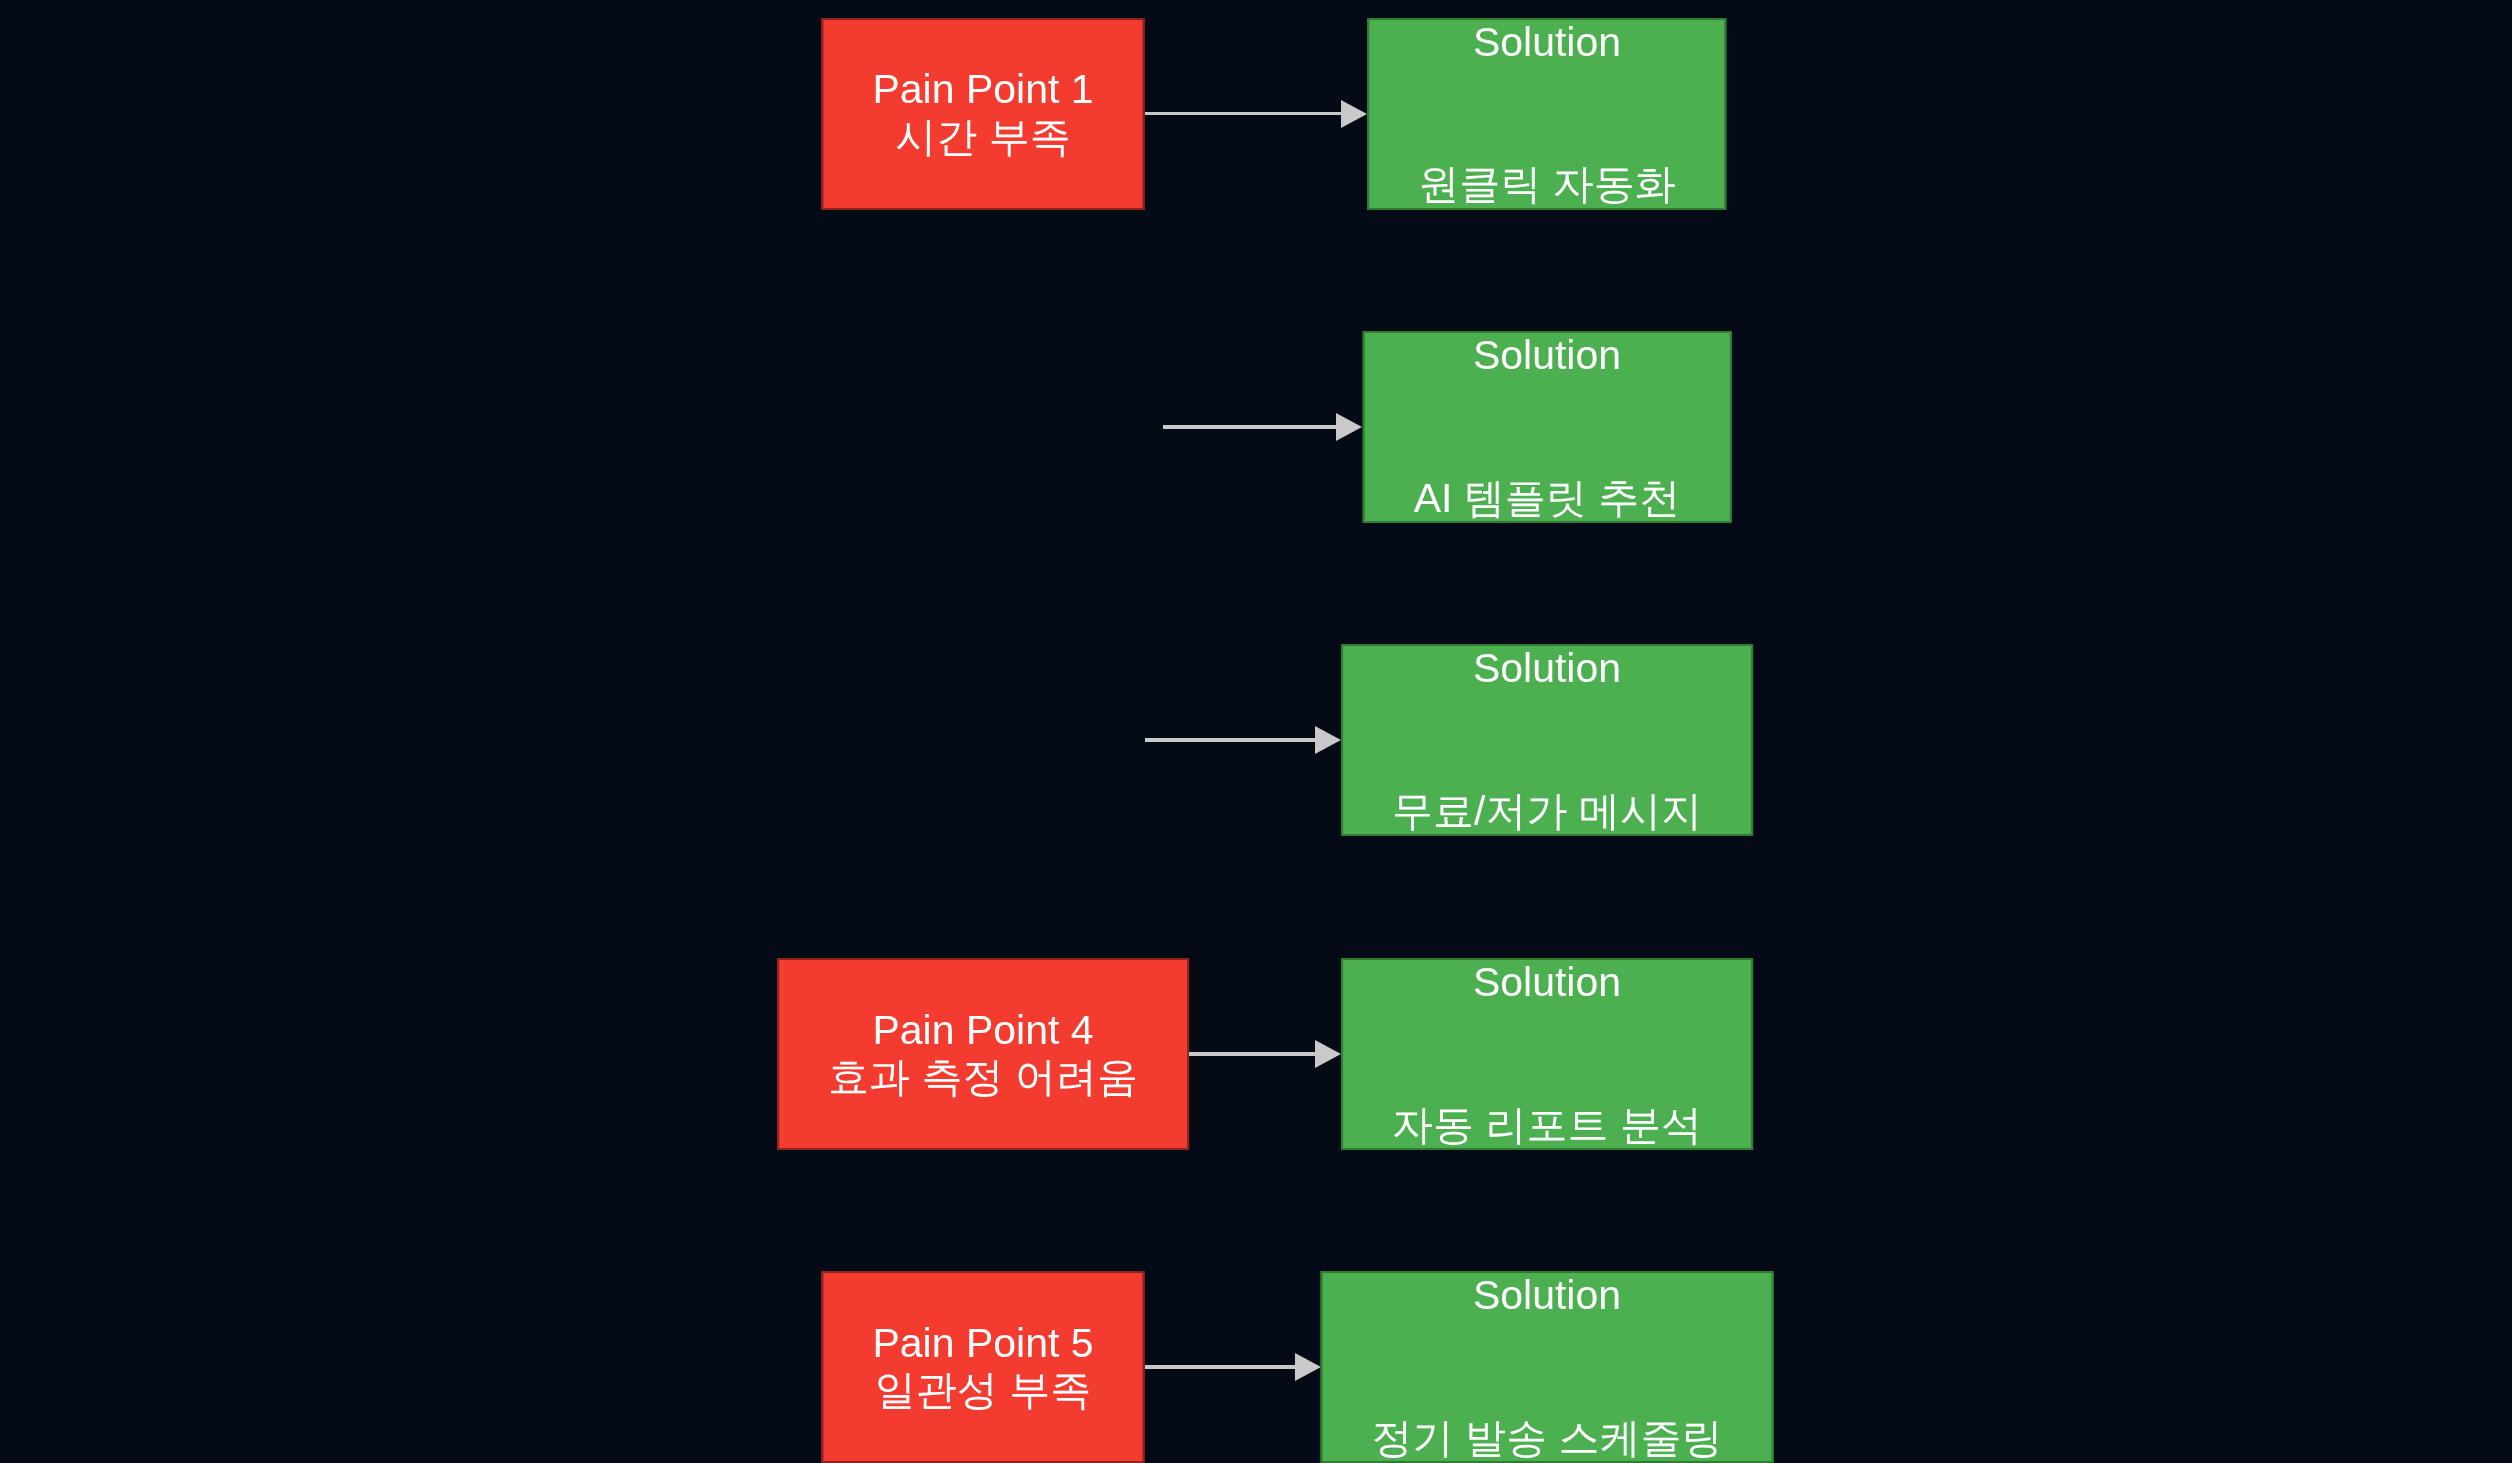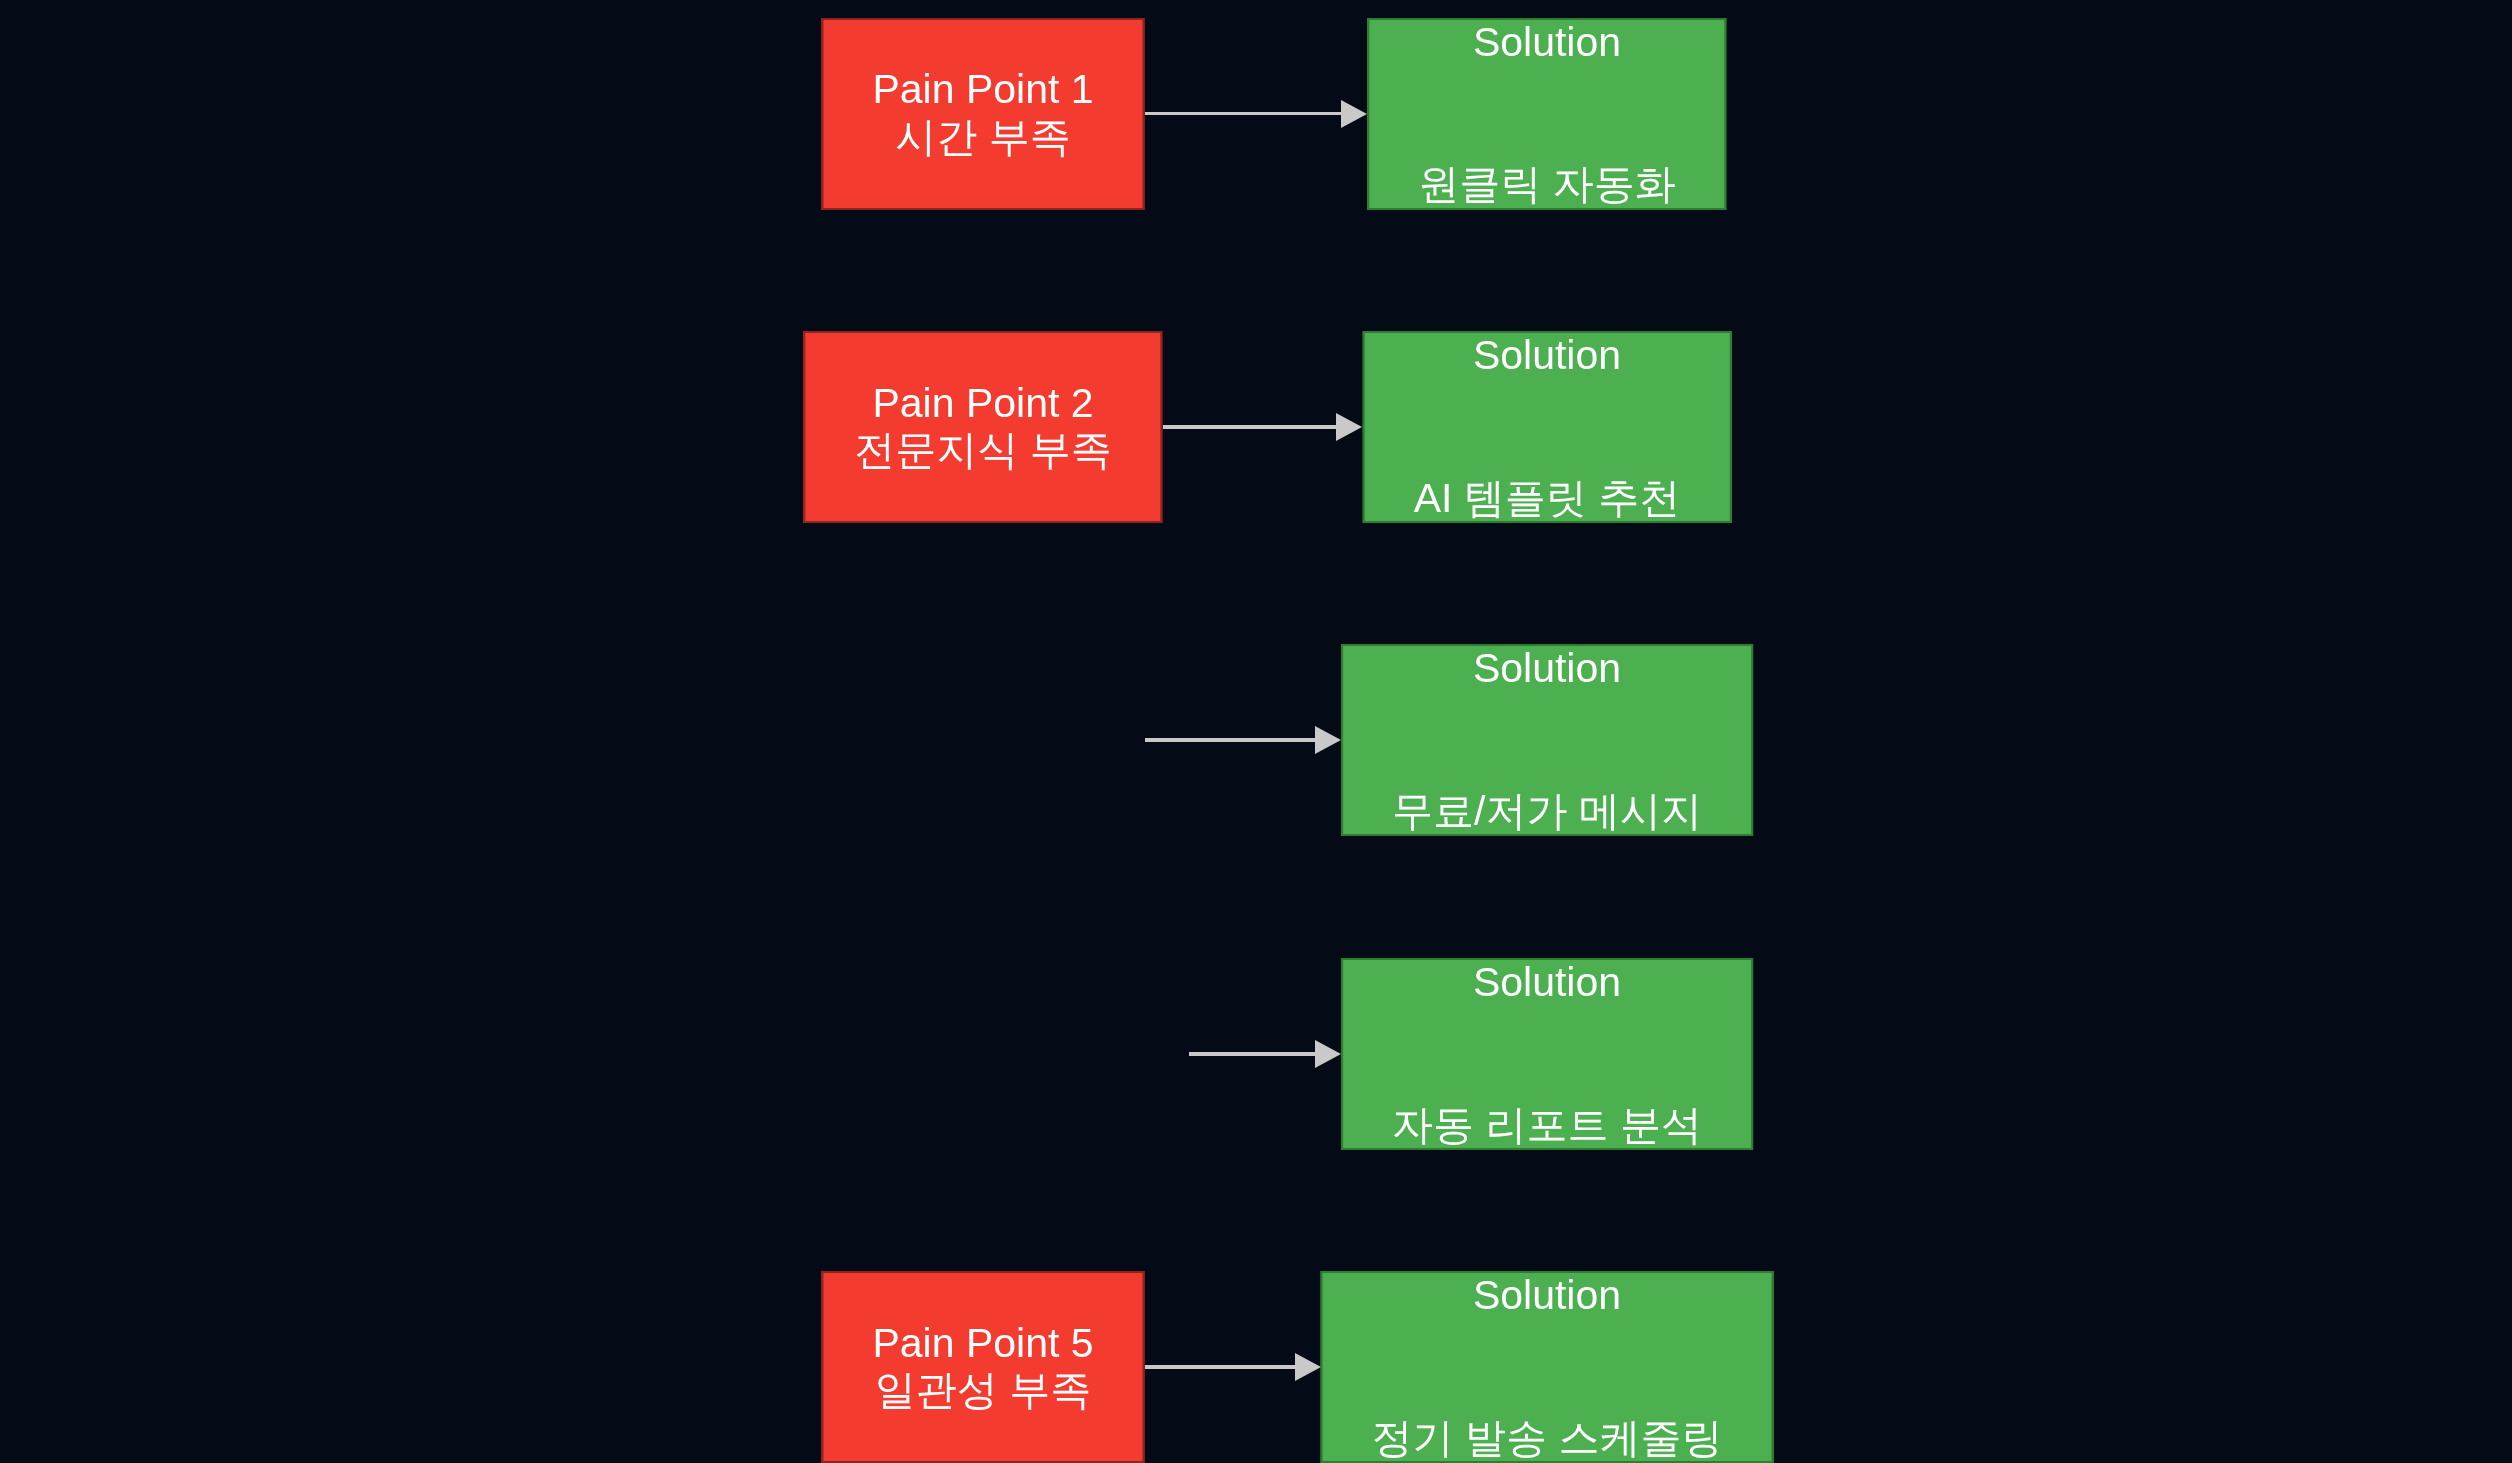--- a/index.html
+++ b/index.html
@@ -79,40 +79,40 @@
       <div class="subtitle">시간 부족</div>
     </div>
     <div class="arrow-line" style="left: 1145px; width: 200px;"></div>
     <div class="arrow-head" style="left: 1341px;"></div>
     <div class="node solution">
       <div class="title">Solution</div>
       <div class="subtitle">원클릭 자동화</div>
     </div>
   </div>
     <div class="row" style="top: 331px;">
-    <div class="node pain">
-      <div class="title">Pain Point 2</div>
-      <div class="subtitle">전문지식 부족</div>
-    </div>
     <div class="arrow-line" style="left: 1163px; width: 177px;"></div>
     <div class="arrow-head" style="left: 1336px;"></div>
     <div class="node solution">
       <div class="title">Solution</div>
       <div class="subtitle">AI 템플릿 추천</div>
     </div>
   </div>
     <div class="row" style="top: 644px;">
     <div class="arrow-line" style="left: 1145px; width: 174px;"></div>
     <div class="arrow-head" style="left: 1315px;"></div>
     <div class="node solution">
       <div class="title">Solution</div>
       <div class="subtitle">무료/저가 메시지</div>
     </div>
   </div>
     <div class="row" style="top: 958px;">
+    <div class="node pain">
+      <div class="title">Pain Point 4</div>
+      <div class="subtitle">효과 측정 어려움</div>
+    </div>
     <div class="arrow-line" style="left: 1189px; width: 130px;"></div>
     <div class="arrow-head" style="left: 1315px;"></div>
     <div class="node solution">
       <div class="title">Solution</div>
       <div class="subtitle">자동 리포트 분석</div>
     </div>
   </div>
     <div class="row" style="top: 1271px;">
     <div class="node pain">
       <div class="title">Pain Point 5</div>

